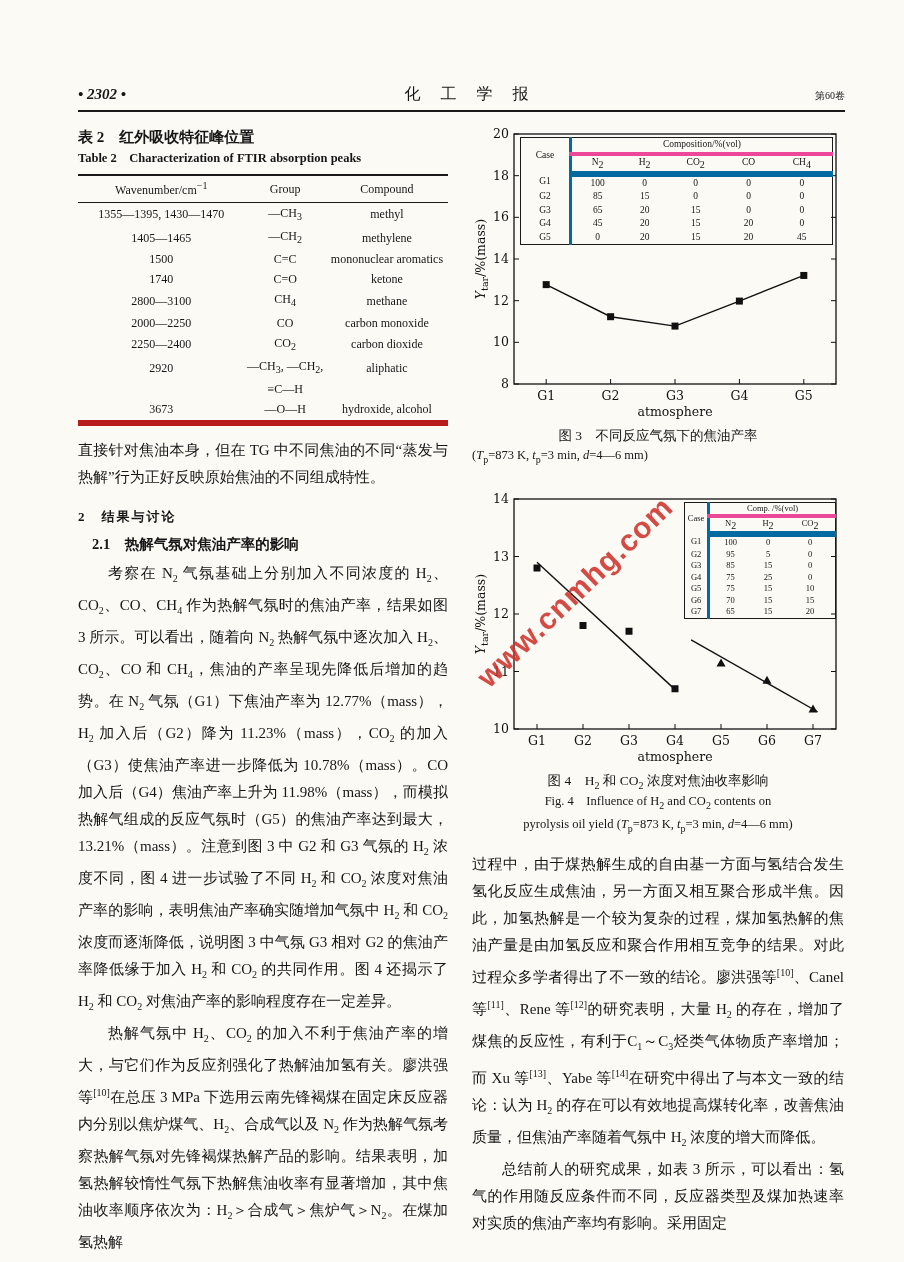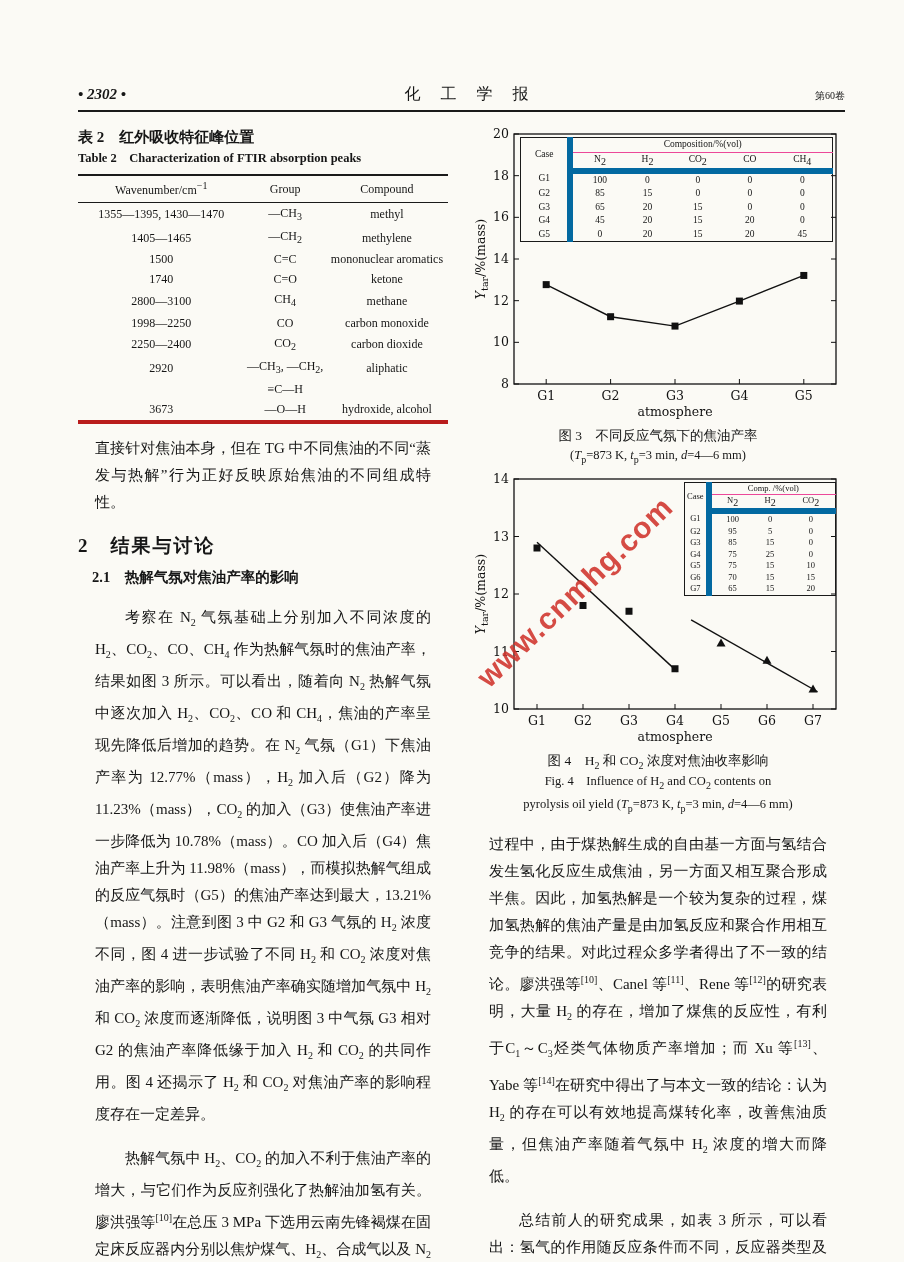--- a/index.html
+++ b/index.html
@@ -14,47 +14,47 @@
   .hdr .pageno{font-style:italic;font-weight:bold;}
   .hdr .journal{letter-spacing:8px;font-size:16px;}
   .hdr .vol{font-size:10px;}
   .hdr-rule{position:absolute;left:78px;top:110px;width:767px;border-top:2px solid #1a1a1a;}
   
   .col-left{position:absolute;left:78px;top:120px;width:370px;}
   .col-right{position:absolute;left:472px;top:120px;width:372px;}
   
   .tbl-title-cn{font-weight:bold;font-size:15px;margin:8px 0 3px;}
   .tbl-title-en{text-align:left;font-weight:bold;font-size:12.5px;margin:0 0 7px;}
-  table.ftir{width:100%;border-collapse:collapse;border-top:2px solid #1a1a1a;border-bottom:4px solid #b91c1c;}
+  table.ftir{width:100%;border-collapse:collapse;border-top:2px solid #1a1a1a;border-bottom:6px solid #b91c1c;}
   table.ftir th{border-bottom:1.2px solid #1a1a1a;font-weight:normal;font-size:12px;padding:4px 2px;text-align:center;}
   table.ftir td{font-size:12px;padding:2.5px 2px;text-align:center;line-height:15px;}
   table.ftir th:nth-child(1){width:45%;} table.ftir th:nth-child(2){width:22%;} table.ftir th:nth-child(3){width:33%;}
   
-  .para{font-size:15px;line-height:27px;text-align:justify;margin:17px;}
+  .para{font-size:15px;line-height:27px;text-align:justify;margin:0;}
   .para.indent{text-indent:2em;}
   .mt10{margin-top:11px;}
-  .sec{font-size:19px;font-weight:bold;margin:17px 0 9px;letter-spacing:2px;}
+  .sec{font-size:13px;font-weight:bold;margin:17px 0 9px;letter-spacing:2px;}
   .subsec{font-size:14.5px;font-weight:bold;margin:6px 14px 6px;}
   sup{font-size:10px;} sub{font-size:10px;}
   
   .figure{position:relative;margin-top:8px;}
   .figure svg{display:block;}
   .figure svg text{font-family:"DejaVu Serif","Liberation Serif",serif;fill:#111;}
   .inset{position:absolute;}
   .inset1{left:48px;top:9px;width:313px;}
   .inset2{left:212px;top:9px;width:152px;}
   .inset-table{border-collapse:collapse;border:1px solid #1a1a1a;width:100%;}
   .inset-table td{text-align:center;padding:0 2px;font-size:9.5px;line-height:13.5px;}
-  .inset-table td.case-col{border-right:6px solid #0369a1;width:16%;}
-  .inset-table td.title-cell{border-bottom:1px solid #ec4899;text-align:center;}
+  .inset-table td.case-col{border-right:3px solid #0369a1;width:16%;}
+  .inset-table td.title-cell{border-bottom:4px solid #ec4899;text-align:center;}
   .inset-table tr.colnames td{border-bottom:6px solid #0369a1;margin-left:37px;}
   .inset-small .inset-table td{font-size:8.5px;line-height:11.5px;padding:0 1px;}
   .cap-cn{text-align:center;font-size:13.5px;margin:7px 0 2px;}
   .cap-en{text-align:center;font-size:12.5px;margin:0;line-height:19px;}
-  .cap-cond{text-align:center;font-size:12.5px;margin:3px 0 8px;}
+  .cap-cond{font-size:12.5px;margin:3px 0 28px;}
   .body-start{margin-top:14px;}
   
   .watermark{
     position:absolute;left:445px;top:575px;width:260px;text-align:center;
     transform:rotate(-44deg);color:#d0342c;opacity:.88;
     font-family:"Liberation Sans","DejaVu Sans",sans-serif;
     font-size:30px;font-weight:bold;letter-spacing:1px;pointer-events:none;z-index:5;
   }
 </style>
 </head>
@@ -100,21 +100,21 @@
             <td>1740</td>
             <td>C=O</td>
             <td>ketone</td>
           </tr>
           <tr>
             <td>2800—3100</td>
             <td>CH<sub>4</sub></td>
             <td>methane</td>
           </tr>
           <tr>
-            <td>1998—2250</td>
+            <td>2000—2250</td>
             <td>CO</td>
             <td>carbon monoxide</td>
           </tr>
           <tr>
             <td>2250—2400</td>
             <td>CO<sub>2</sub></td>
             <td>carbon dioxide</td>
           </tr>
           <tr>
             <td>2920</td>

